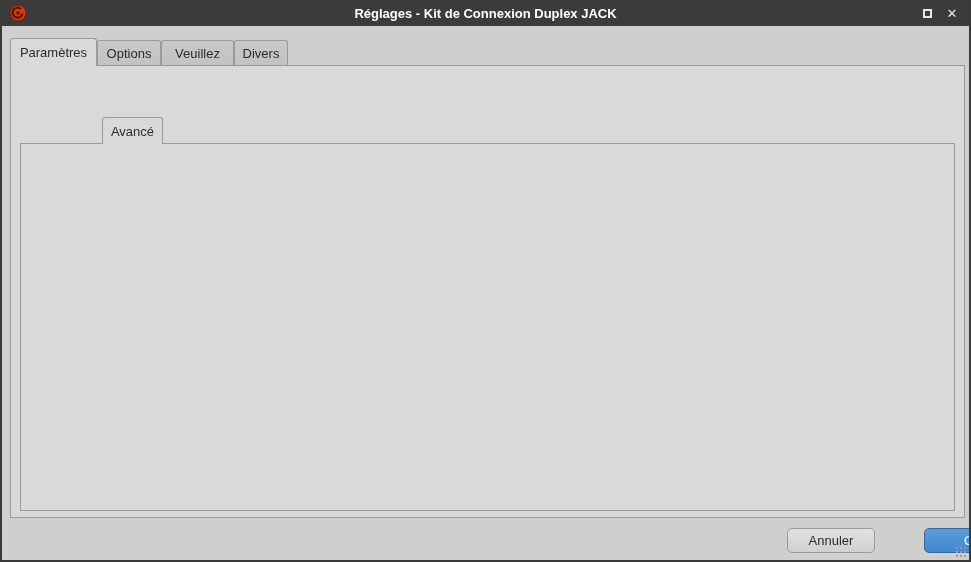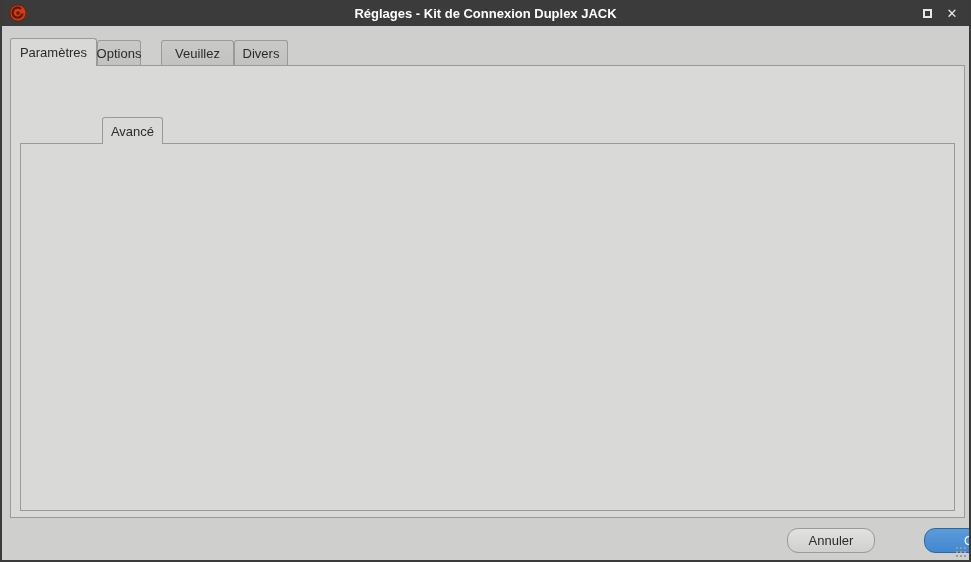--- a/index.html
+++ b/index.html
@@ -63,21 +63,21 @@
   .fld.focus { border:2px solid #4a90d9; }
 
   
   .cbrow { position:absolute; left:30px; height:20px; display:flex; align-items:center; gap:9px; cursor:pointer; }
   .cbbox { width:15px; height:15px; background:#fdfdfd; border:1px solid #8d8d8b; border-radius:2px; flex:none; }
   .cbrow.dis { color:#a1a19f; cursor:default; }
   .cbrow.dis .cbbox { background:#d6d6d4; border-color:#b2b2b0; }
 
   
   .btn { position:absolute; height:27px; display:flex; align-items:center; justify-content:center; gap:6px;
-         background:linear-gradient(#e2e2e0,#d0d0ce); border:1px solid #9a9a98; border-radius:11px; cursor:pointer; }
+         background:linear-gradient(#e2e2e0,#d0d0ce); border:1px solid #9a9a98; border-radius:5px; cursor:pointer; }
   .btn.disabled { color:#a4a4a2; cursor:default; }
   .btn.primary { background:linear-gradient(#5b9bd9,#4288cf); border-color:#2f679f; color:#ffffff; }
 
   .warning { position:absolute; left:30px; top:163px; }
 
   .grip { position:absolute; right:2px; bottom:2px; width:12px; height:12px;
           background-image:radial-gradient(#9a9a98 1px, transparent 1px); background-size:4px 4px; }
 </style>
 </head>
 <body>
@@ -97,21 +97,21 @@
         <span class="maxglyph"></span>
       </span>
     <span class="tb-btn tb-close">
         <span class="closeglyph">✕</span>
       </span>
   </div>
 
   <div class="tab outer-tab active" style="left:8px; width:87px;">
       <span>Paramètres</span>
     </div>
-  <div class="tab outer-tab" style="left:95px; width:44px;">
+  <div class="tab outer-tab" style="left:95px; width:64px;">
       <span>Options</span>
     </div>
   <div class="tab outer-tab" style="left:159px; width:73px;">
       <span>Veuillez</span>
     </div>
   <div class="tab outer-tab" style="left:232px; width:54px;">
       <span>Divers</span>
     </div>
 
   <div class="panel outer-panel"></div>

